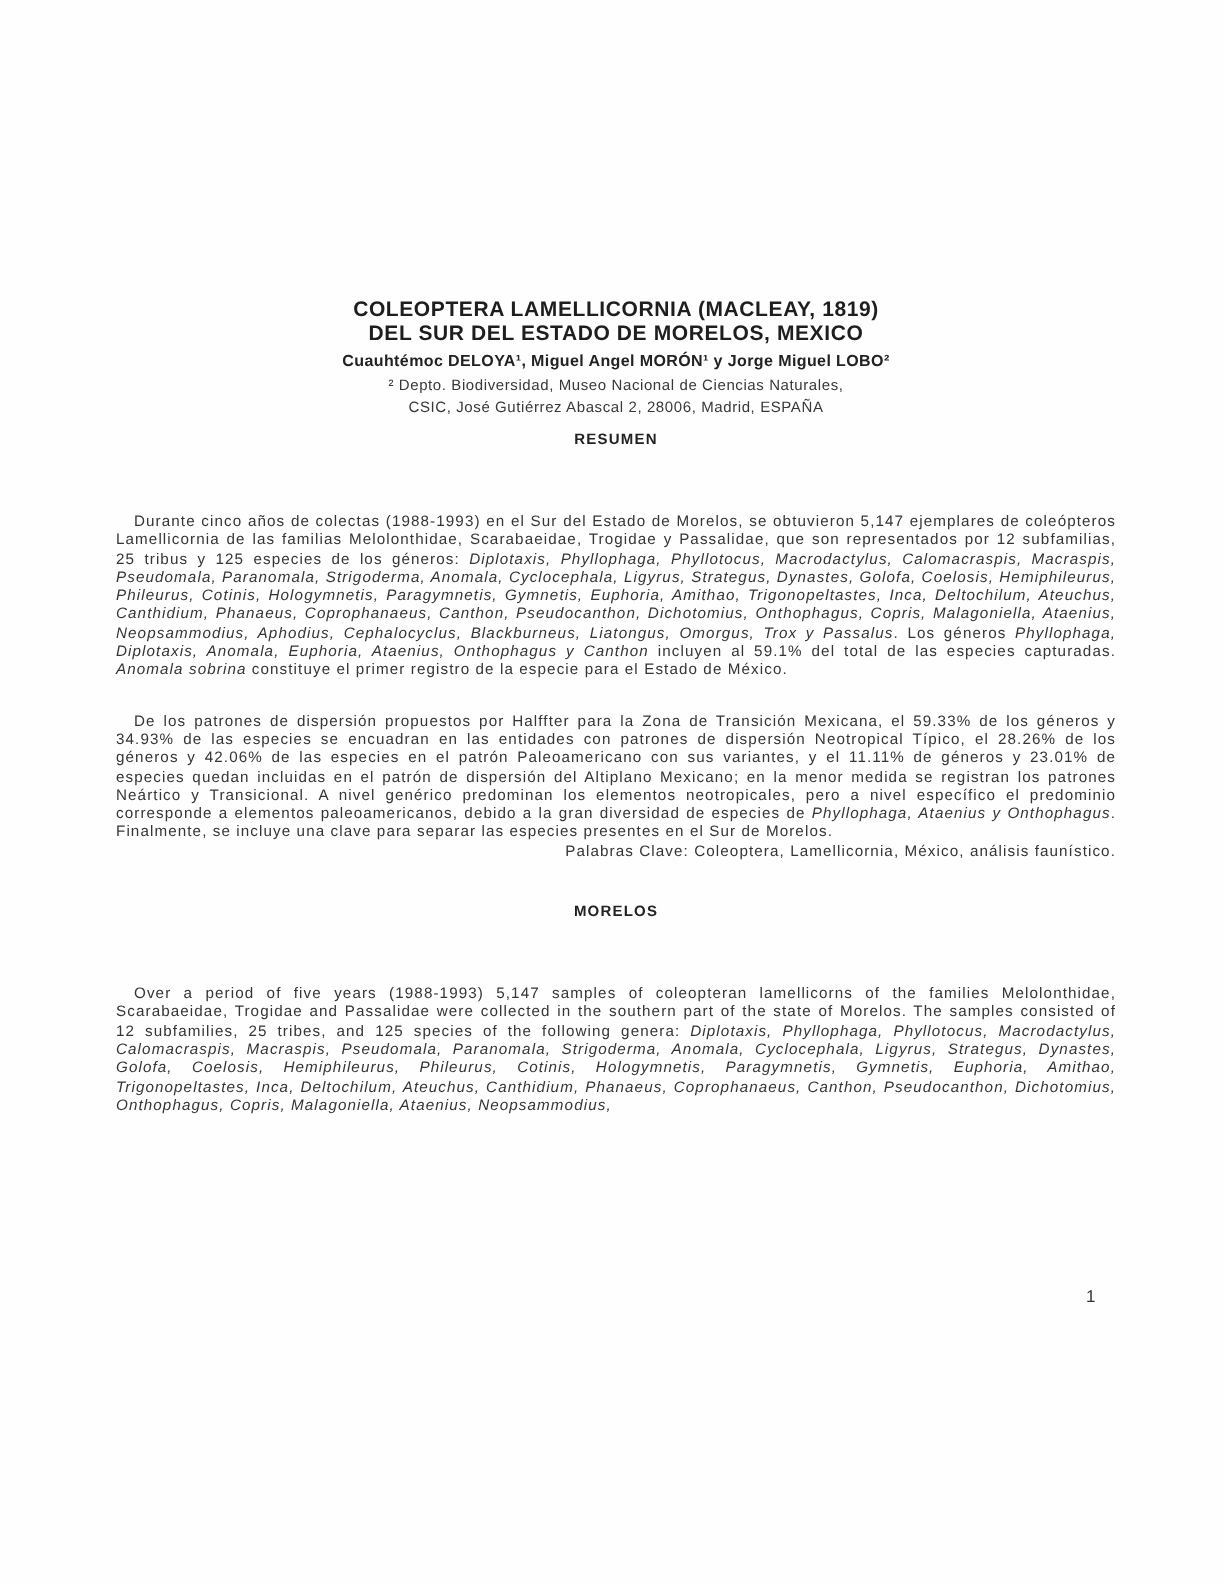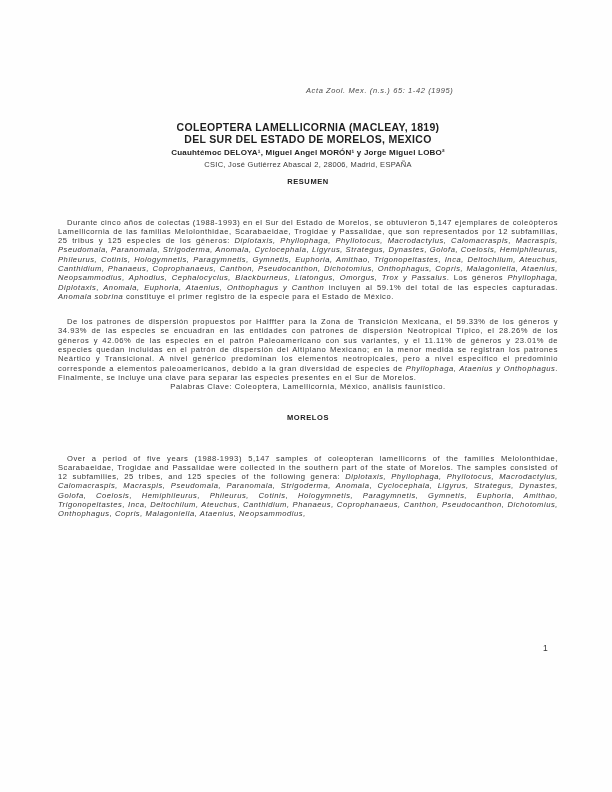--- a/index.html
+++ b/index.html
@@ -21,21 +21,21 @@
   }
   .journal-header {
     font-style: italic;
     font-size: 7.5px;
     letter-spacing: 0.6px;
     color: #4a4a4a;
     margin: 0 0 0 248px;
     white-space: nowrap;
   }
   .title-block {
-    margin-top: 26px;
+    margin-top: 63px;
     text-align: center;
     font-weight: bold;
     font-size: 10.5px;
     line-height: 12px;
     letter-spacing: 0.3px;
     color: #1e1e1e;
   }
   .authors {
     margin-top: 3px;
     text-align: center;
@@ -66,51 +66,51 @@
     font-size: 7.6px;
     line-height: 9.3px;
     letter-spacing: 0.55px;
     color: #353535;
   }
   .body-par.follow { margin-top: 16px; }
   .indent { text-indent: 9px; margin-top: 32px; }
   .genera { font-style: italic; }
   .keywords-line {
     margin: 0;
-    text-align: center;
+    text-align: right;
     font-size: 7.6px;
     line-height: 9.3px;
     letter-spacing: 0.55px;
     color: #353535;
   }
   .abstract-heading { margin-top: 21px; }
   .page-number {
     position: absolute;
     left: 543px;
     top: 643px;
     font-size: 8.5px;
     color: #333;
   }
 </style>
 </head>
 <body>
 
 <div class="page">
   <div class="content">
 
-    <div class="journal-header">Acta Zool. Mex. (n.s.) 65: 1-42 (1995)</div>
 
     <div class="title-block">
       <div>COLEOPTERA LAMELLICORNIA (MACLEAY, 1819)</div>
       <div>DEL SUR DEL ESTADO DE MORELOS, MEXICO</div>
     </div>
 
     <div class="authors">Cuauhtémoc DELOYA¹, Miguel Angel MORÓN¹ y Jorge Miguel LOBO²</div>
 
     <div class="affiliations">
+      <div>² Depto. Biodiversidad, Museo Nacional de Ciencias Naturales,</div>
       <div>CSIC, José Gutiérrez Abascal 2, 28006, Madrid, ESPAÑA</div>
     </div>
 
     <div class="section-heading">RESUMEN</div>
 
     <p class="body-par indent"><span>Durante cinco años de colectas (1988-1993) en el Sur del Estado de Morelos, se obtuvieron 5,147 ejemplares de coleópteros Lamellicornia de las familias Melolonthidae, Scarabaeidae, Trogidae y Passalidae, que son representados por 12 subfamilias, 25 tribus y 125 especies de los géneros: </span><span class="genera">Diplotaxis, Phyllophaga, Phyllotocus, Macrodactylus, Calomacraspis, Macraspis, Pseudomala, Paranomala, Strigoderma, Anomala, Cyclocephala, Ligyrus, Strategus, Dynastes, Golofa, Coelosis, Hemiphileurus, Phileurus, Cotinis, Hologymnetis, Paragymnetis, Gymnetis, Euphoria, Amithao, Trigonopeltastes, Inca, Deltochilum, Ateuchus, Canthidium, Phanaeus, Coprophanaeus, Canthon, Pseudocanthon, Dichotomius, Onthophagus, Copris, Malagoniella, Ataenius, Neopsammodius, Aphodius, Cephalocyclus, Blackburneus, Liatongus, Omorgus, Trox y Passalus</span><span>. Los géneros </span><span class="genera">Phyllophaga, Diplotaxis, Anomala, Euphoria, Ataenius, Onthophagus y Canthon</span><span> incluyen al 59.1% del total de las especies capturadas. </span><span class="genera">Anomala sobrina</span><span> constituye el primer registro de la especie para el Estado de México.</span></p>
 
     <p class="body-par follow indent"><span>De los patrones de dispersión propuestos por Halffter para la Zona de Transición Mexicana, el 59.33% de los géneros y 34.93% de las especies se encuadran en las entidades con patrones de dispersión Neotropical Típico, el 28.26% de los géneros y 42.06% de las especies en el patrón Paleoamericano con sus variantes, y el 11.11% de géneros y 23.01% de especies quedan incluidas en el patrón de dispersión del Altiplano Mexicano; en la menor medida se registran los patrones Neártico y Transicional. A nivel genérico predominan los elementos neotropicales, pero a nivel específico el predominio corresponde a elementos paleoamericanos, debido a la gran diversidad de especies de </span><span class="genera">Phyllophaga, Ataenius y Onthophagus</span><span>. Finalmente, se incluye una clave para separar las especies presentes en el Sur de Morelos.</span></p>
 
     <p class="keywords-line"><span>Palabras Clave:</span><span> Coleoptera, Lamellicornia, México, análisis faunístico.</span></p>

